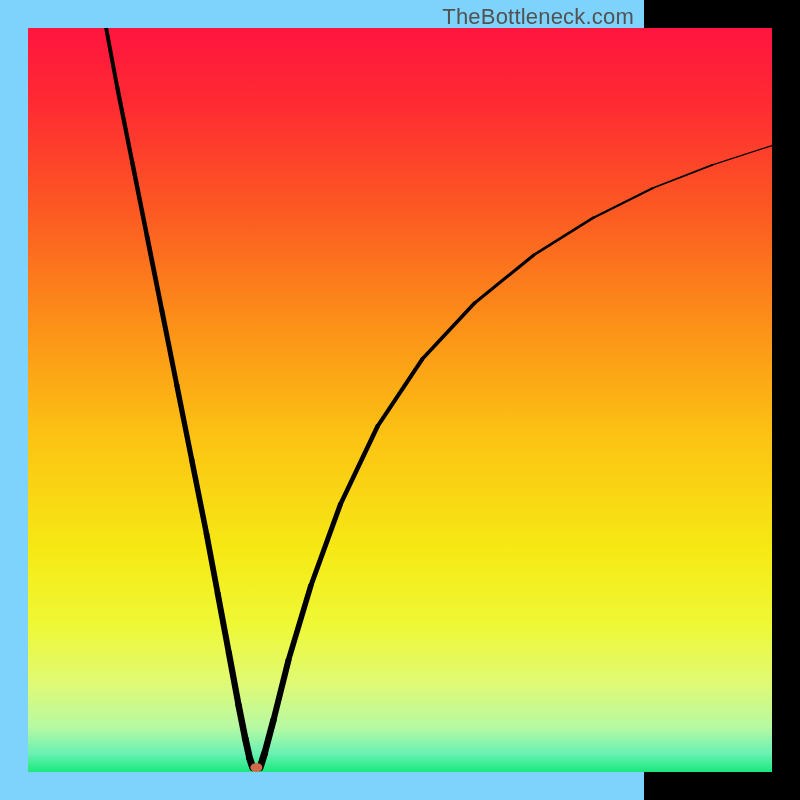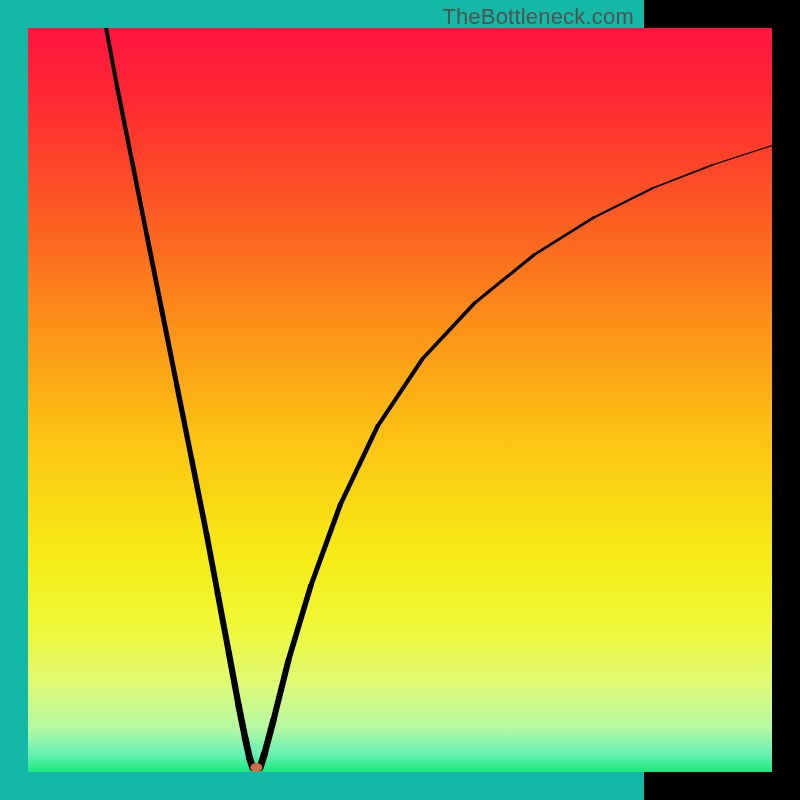--- a/index.html
+++ b/index.html
@@ -8,21 +8,21 @@
     width: 800px;
     height: 800px;
     background: #000;
     font-family: Arial, Helvetica, sans-serif;
     overflow: hidden;
   }
   .outer {
     position: relative;
     width: 644px;
     height: 800px;
-    background: #14b8a6;
+    background: #7dd3fc;
   }
   .plot {
     position: absolute;
     left: 28px;
     top: 28px;
     width: 744px;
     height: 744px;
     overflow: hidden;
   }
   .watermark {

